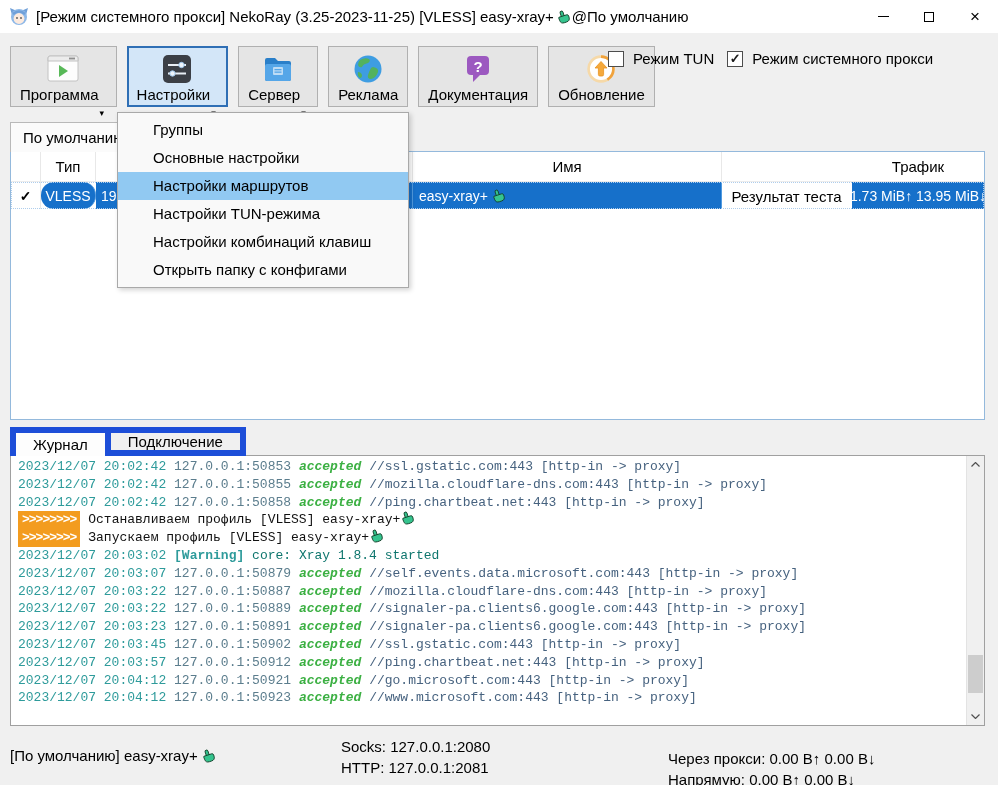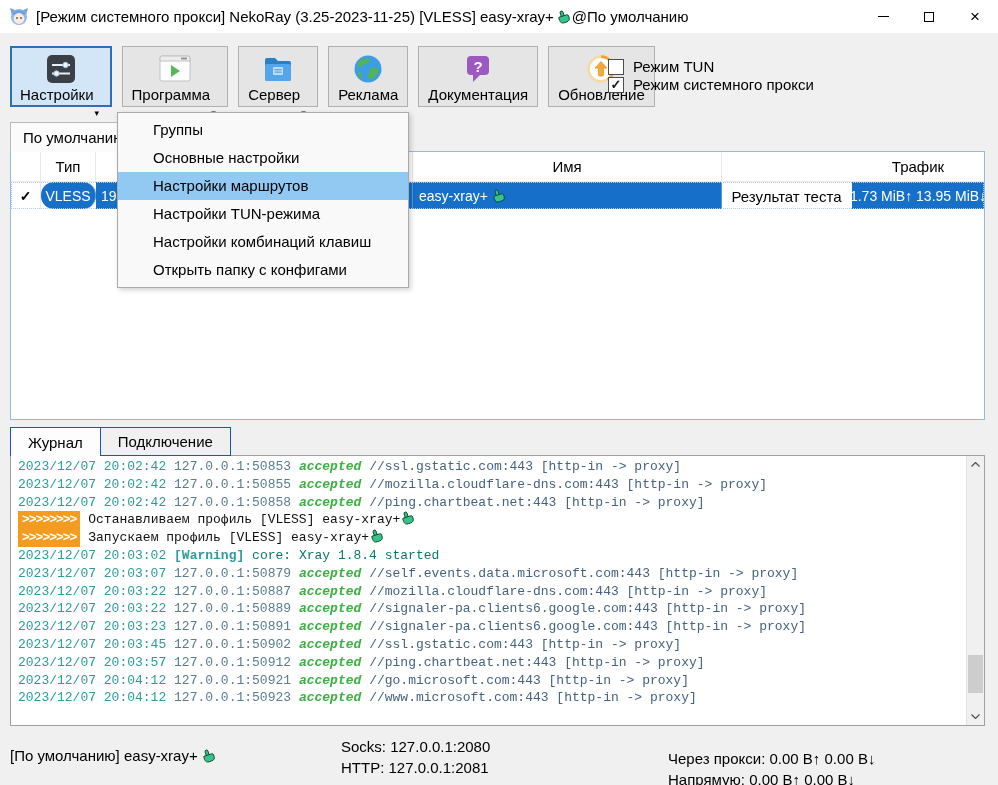--- a/index.html
+++ b/index.html
@@ -29,21 +29,21 @@
     height:61px;box-sizing:border-box;border:1px solid #b0b0b0;background:#e5e5e5;
     display:flex;flex-direction:column;align-items:center;justify-content:flex-end;
     padding:5px 9px 3px 9px;font-size:15px;cursor:default;position:relative;
   }
   .tool-btn .icon-box{height:34px;display:flex;align-items:center;justify-content:center;margin-bottom:1px;}
   .tool-btn.active{background:#d3e6f8;border:2px solid #2f6fb5;padding:4px 8px 2px 8px;}
   .btn-label{white-space:nowrap;line-height:17px;}
   .dd{display:inline-block;width:8px;position:relative;}
   .dd::after{content:"▾";font-size:9px;color:#000;position:absolute;left:1px;top:5px;}
   
-  .checkbox-group{position:absolute;left:608px;top:50px;display:flex;flex-direction:column;gap:1px;margin-top:8px;}
+  .checkbox-group{position:absolute;left:608px;top:50px;display:flex;flex-direction:row;gap:13px;}
   .checkbox-row{display:flex;align-items:center;gap:9px;font-size:15px;}
   .cb-box{width:16px;height:16px;border:1px solid #4d4d4d;background:#fff;box-sizing:border-box;
     display:flex;align-items:center;justify-content:center;font-size:13px;color:#1a1a1a;}
   .checkbox-row .cb-box::after{content:"";}
   .checkbox-row.checked .cb-box::after{content:"✓";font-weight:bold;}
   
   .profiles-tab{
     position:absolute;left:10px;top:122px;height:30px;box-sizing:border-box;
     background:#fbfbfb;border:1px solid #b9b9b9;border-bottom:none;
     display:flex;align-items:center;padding:0 12px;font-size:15px;z-index:2;white-space:nowrap;
@@ -68,21 +68,21 @@
   .settings-menu{
     position:absolute;left:117px;top:112px;width:292px;box-sizing:border-box;
     background:#f9f9f9;border:1px solid #a9a9a9;padding:3px 0;z-index:50;
     box-shadow:2px 2px 5px rgba(0,0,0,0.18);font-size:15px;
   }
   .menu-item{height:28px;line-height:28px;padding-left:35px;white-space:nowrap;}
   .menu-item.highlighted{background:#91c9f2;}
   
   .log-tabs{position:absolute;left:10px;top:427px;display:flex;z-index:2;}
   .log-tab{height:29px;box-sizing:border-box;display:flex;align-items:center;padding:0 17px;
-    font-size:15px;border:1px solid #1d4ed8;background:#f0f0f0;white-space:nowrap;}
+    font-size:15px;border:6px solid #1d4ed8;background:#f0f0f0;white-space:nowrap;}
   .log-tab.active{background:#fdfdfd;border-bottom:none;}
   .log-tab + .log-tab{border-left:none;}
   
   .log-panel{
     position:absolute;left:10px;top:455px;width:975px;height:271px;box-sizing:border-box;
     background:#fff;border:1px solid #a0a0a0;z-index:1;overflow:hidden;
   }
   .log-content{
     position:absolute;left:0;top:0;right:18px;bottom:0;overflow:hidden;
     font-family:"Liberation Mono", monospace;font-size:13px;line-height:17.8px;
@@ -139,42 +139,42 @@
     <div class="win-btn">
         <span class="glyph-max"></span>
       </div>
     <div class="win-btn">
         <span class="glyph-close">×</span>
       </div>
   </div>
 </div>
 
 <div class="toolbar">
+  <div class="tool-btn">
+    <span class="icon-box">
+      <svg width="32" height="27" viewBox="0 0 32 27">
+        <rect x="1" y="1" width="30" height="25" rx="2" fill="#fdfdfd" stroke="#c2c2c2"></rect>
+        <path d="M1 6 h30 v-3 a2 2 0 0 0 -2 -2 h-26 a2 2 0 0 0 -2 2 z" fill="#ececec" stroke="#c2c2c2"></path>
+        <rect x="22" y="2.6" width="6" height="1.8" fill="#8f8f8f"></rect>
+        <polygon points="12,10 21,16 12,22" fill="#57b857"></polygon>
+      </svg>
+    </span>
+    <span class="btn-label"><span>Программа</span><span class="dd"></span></span>
+  </div>
   <div class="tool-btn active">
     <span class="icon-box">
       <svg width="30" height="30" viewBox="0 0 30 30">
         <rect x="1" y="1" width="28" height="28" rx="5" fill="#3b3f46"></rect>
         <line x1="6" y1="11" x2="24" y2="11" stroke="#e8eef5" stroke-width="2"></line>
         <circle cx="19.5" cy="11" r="2.7" fill="#eef4fb" stroke="#9cc4ea"></circle>
         <line x1="6" y1="19.5" x2="24" y2="19.5" stroke="#e8eef5" stroke-width="2"></line>
         <circle cx="10.5" cy="19.5" r="2.7" fill="#eef4fb" stroke="#9cc4ea"></circle>
       </svg>
     </span>
     <span class="btn-label"><span>Настройки</span><span class="dd"></span></span>
-  </div>
-  <div class="tool-btn">
-    <span class="icon-box">
-      <svg width="32" height="27" viewBox="0 0 32 27">
-        <rect x="1" y="1" width="30" height="25" rx="2" fill="#fdfdfd" stroke="#c2c2c2"></rect>
-        <path d="M1 6 h30 v-3 a2 2 0 0 0 -2 -2 h-26 a2 2 0 0 0 -2 2 z" fill="#ececec" stroke="#c2c2c2"></path>
-        <rect x="22" y="2.6" width="6" height="1.8" fill="#8f8f8f"></rect>
-        <polygon points="12,10 21,16 12,22" fill="#57b857"></polygon>
-      </svg>
-    </span>
-    <span class="btn-label"><span>Программа</span><span class="dd"></span></span>
   </div>
   <div class="tool-btn">
     <span class="icon-box">
       <svg width="30" height="27" viewBox="0 0 30 27">
         <path d="M2 5 a2 2 0 0 1 2 -2 h8 l3 3 h11 a2 2 0 0 1 2 2 v16 a2 2 0 0 1 -2 2 H4 a2 2 0 0 1 -2 -2 z" fill="#2a7fc9"></path>
         <rect x="2" y="9" width="26" height="17" rx="2" fill="#55a6e8"></rect>
         <rect x="10" y="12" width="10" height="8" rx="1" fill="#bedcf5"></rect>
         <rect x="11.5" y="14" width="7" height="1.3" fill="#55a6e8"></rect>
         <rect x="11.5" y="16.5" width="7" height="1.3" fill="#55a6e8"></rect>
       </svg>

